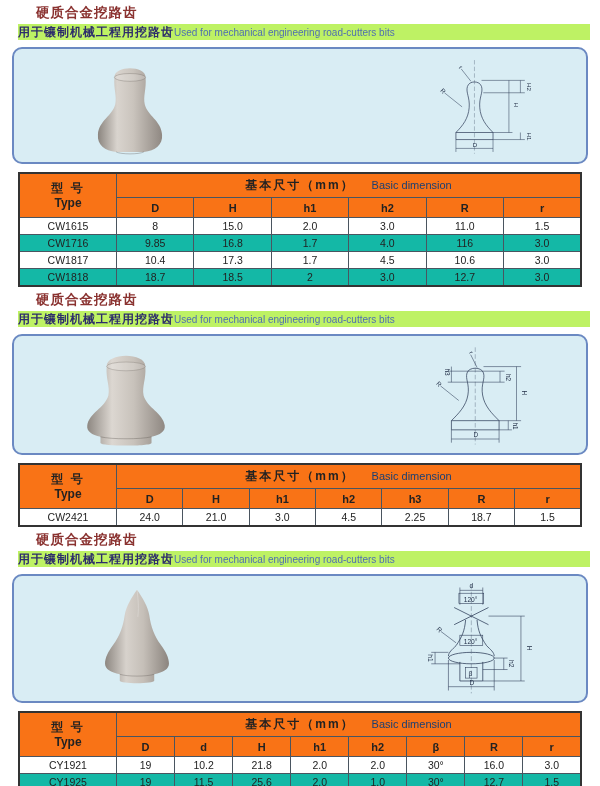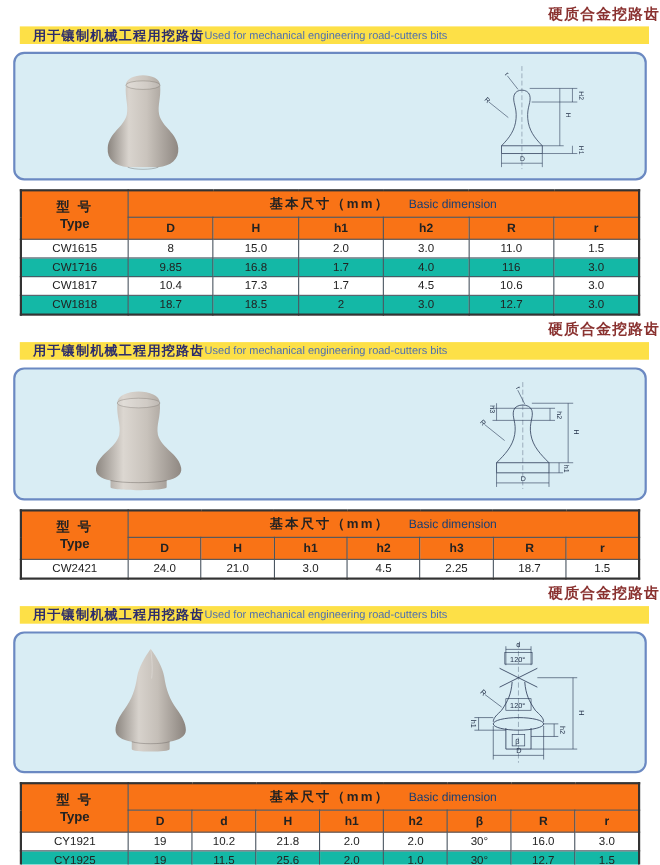--- a/index.html
+++ b/index.html
@@ -4,25 +4,25 @@
 <style>
   html,body{margin:0;padding:0;}
   body{
     width:600px;height:786px;background:#ffffff;
     font-family:"Liberation Sans","DejaVu Sans",sans-serif;
     color:#222;overflow:hidden;
   }
   .section{padding-top:5px;}
   .sec-title{
     margin:0 0 0 36px;font-size:13.5px;font-weight:bold;color:#8a3230;
-    letter-spacing:1px;line-height:16px;text-align:right;
+    letter-spacing:1px;line-height:16px;
   }
   .sub-bar{
-    margin:3px 10px 0 18px;background:#fde047;height:16px;
-    display:flex;align-items:center;padding-left:12px;
+    margin:3px 10px 0 18px;background:#bef264;height:16px;
+    display:flex;align-items:center;
   }
   .sub-zh{font-size:12px;font-weight:bold;color:#2d2d6b;letter-spacing:1px;white-space:nowrap;}
   .sub-en{font-size:10px;color:#4f6fb0;white-space:nowrap;}
   .panel{
     margin:7px 12px 0 12px;background:#d9edf4;border:2px solid #6b89c2;
     border-radius:10px;display:flex;align-items:center;position:relative;
   }
   .panel.p1{height:113px;}
   .panel.p2{height:117px;}
   .panel.p3{height:125px;}

